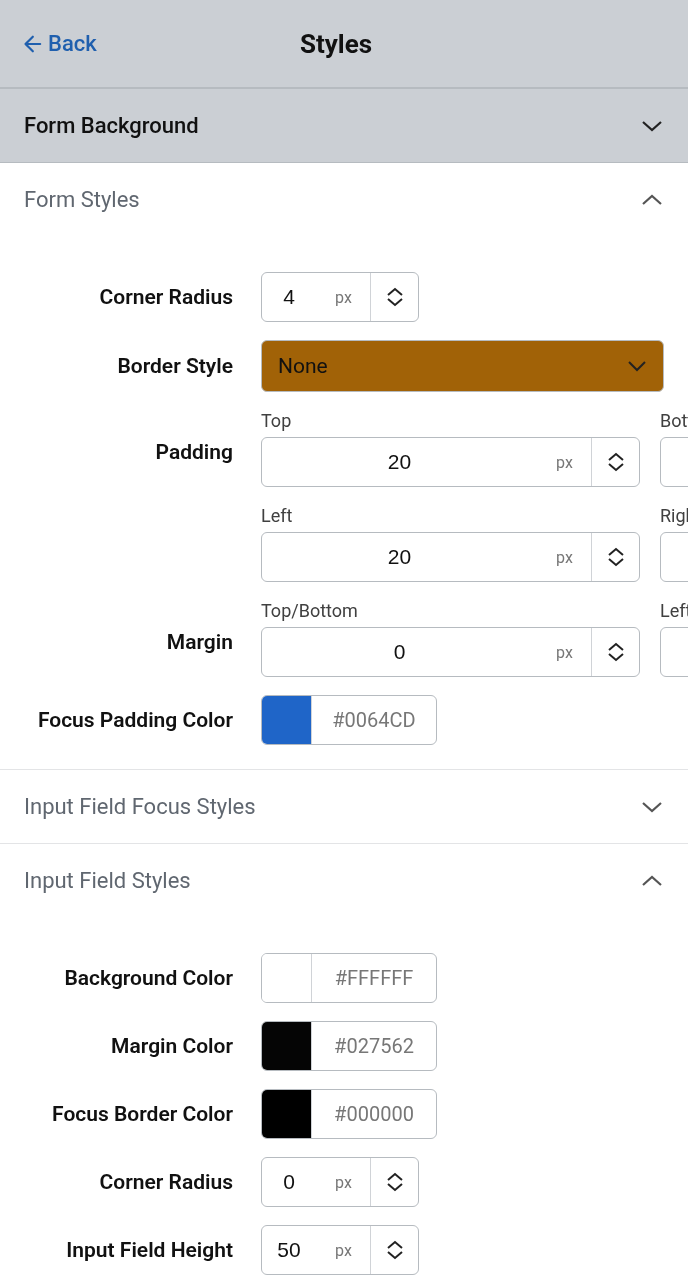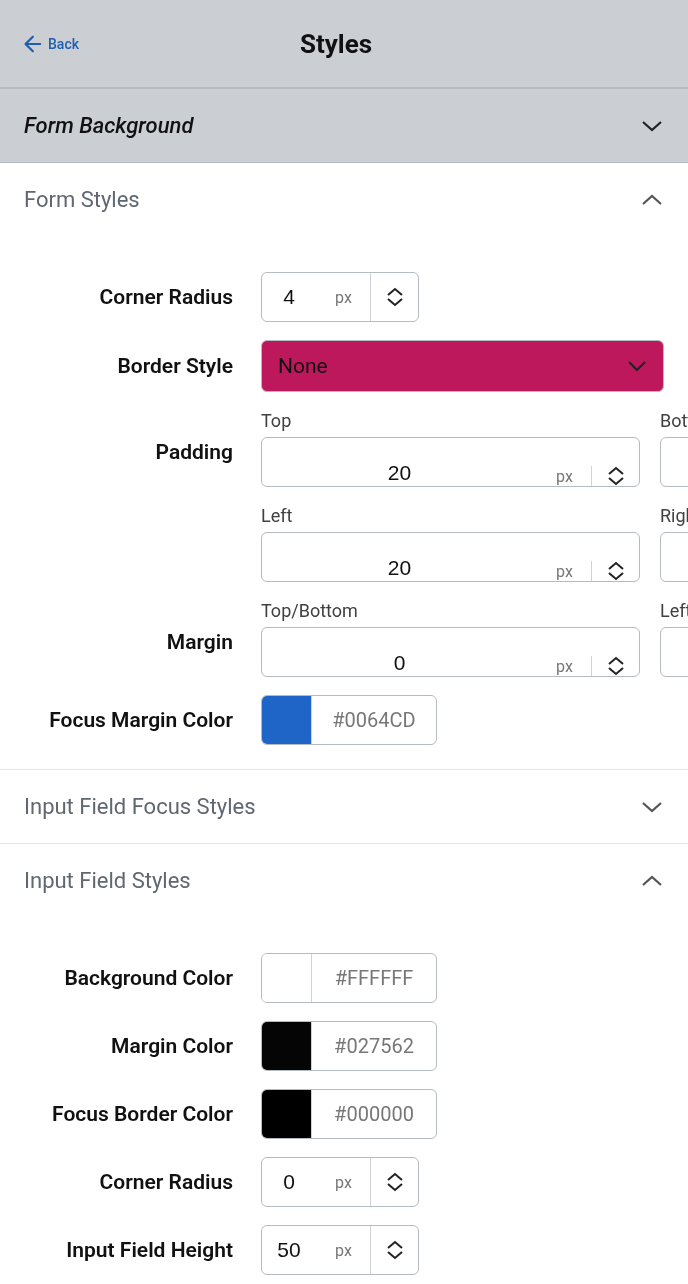--- a/index.html
+++ b/index.html
@@ -17,21 +17,21 @@
     border-bottom: 1px solid #b6bbc0;
     display: flex;
     align-items: center;
     padding: 0 20px;
     position: relative;
   }
   .back {
     display: flex;
     align-items: center;
     color: #1f5fae;
-    font-size: 14px;
+    font-size: 22px;
     font-weight: 500;
     cursor: pointer;
     gap: 6px;
   }
   .back svg { width: 22px; height: 22px; }
   .title {
     position: absolute;
     left: 0; right: 16px;
     text-align: center;
     font-size: 26px;
@@ -44,21 +44,20 @@
     align-items: center;
     justify-content: space-between;
     padding: 24px 24px;
     border-bottom: 1px solid #e3e4e6;
     cursor: pointer;
   }
   .section-header.dark {
     background: #cbcfd4;
     border-top: 1px solid #b6bbc0;
     border-bottom: 1px solid #b6bbc0;
-    font-style: italic;
   }
   .section-header.dark .section-title {
     color: #111;
     font-size: 22px;
     font-weight: 500;
   }
   .section-title {
     font-size: 22px;
     color: #606770;
     font-weight: 400;
@@ -128,36 +127,36 @@
   .stepper-btns {
     width: 48px;
     border-left: 1px solid #d0d3d7;
     display:flex;
     flex-direction:column;
     align-items:center;
     justify-content:center;
     cursor: pointer;
   }
   .stepper-btns svg { width:18px; height:10px; stroke:#222; stroke-width:2; fill:none; }
-  .stepper.full { width: 100%; align-items: flex-end; }
+  .stepper.full { width: 100%; }
   .stepper.full .stepper-input { flex:1; width:auto; }
   
   .select {
     border: 1px solid #b6bbc0;
     border-radius: 6px;
     height: 52px;
     display:flex;
     align-items:center;
     justify-content:space-between;
     padding: 0 16px;
     font-size: 21px;
     color: #111;
     flex:1;
     cursor:pointer;
-    background:#be185d;
+    background:#a16207;
   }
   .select svg { width:20px; height:12px; stroke:#222; stroke-width:2; fill:none; }
   
   .color {
     display:inline-flex;
     border: 1px solid #b6bbc0;
     border-radius: 6px;
     height: 50px;
     overflow:hidden;
     background:#fff;
@@ -318,21 +317,21 @@
         <div class="sub">Left/Right</div>
         <div class="stepper full">
           <input class="stepper-input" value="20" style="">
 
         </div>
       </div>
     </div>
   </div>
 
   <div class="row">
-    <div class="label-col">Focus Margin Color</div>
+    <div class="label-col">Focus Padding Color</div>
     <div class="ctrl-col">
       <div class="color">
         <div class="swatch" id="sw1" style="background: rgb(31, 101, 200);"></div>
         <div class="color-val">
             <span class="hash">#</span>
             <span>0064CD</span>
           </div>
       </div>
     </div>
   </div>

